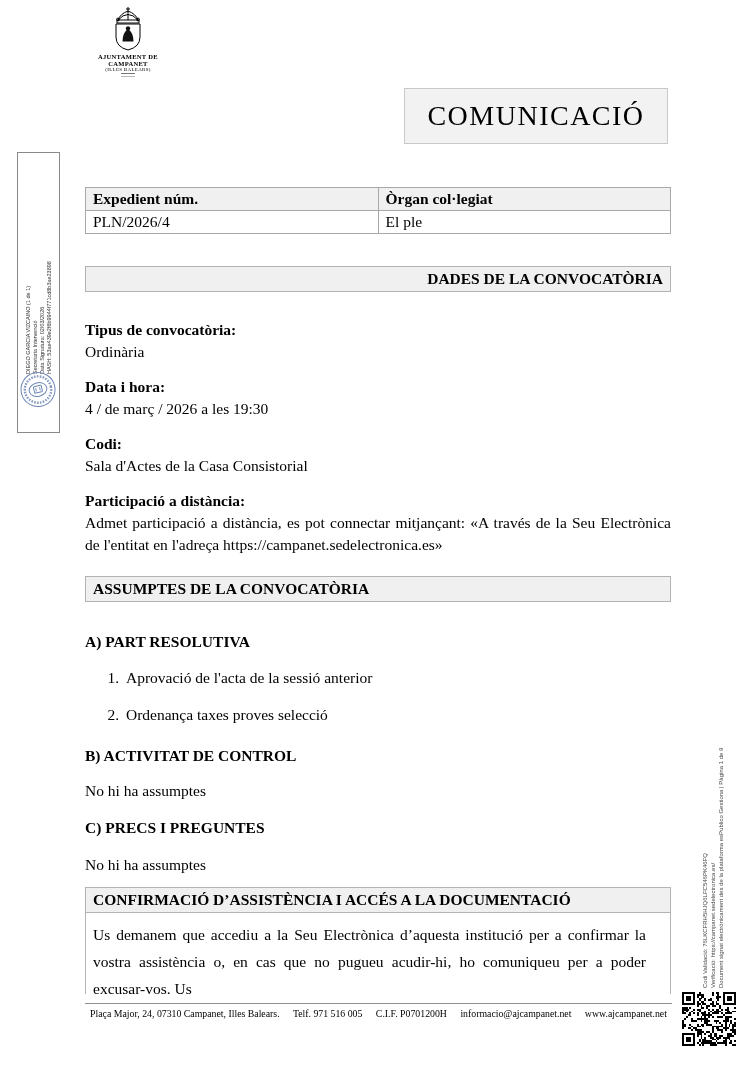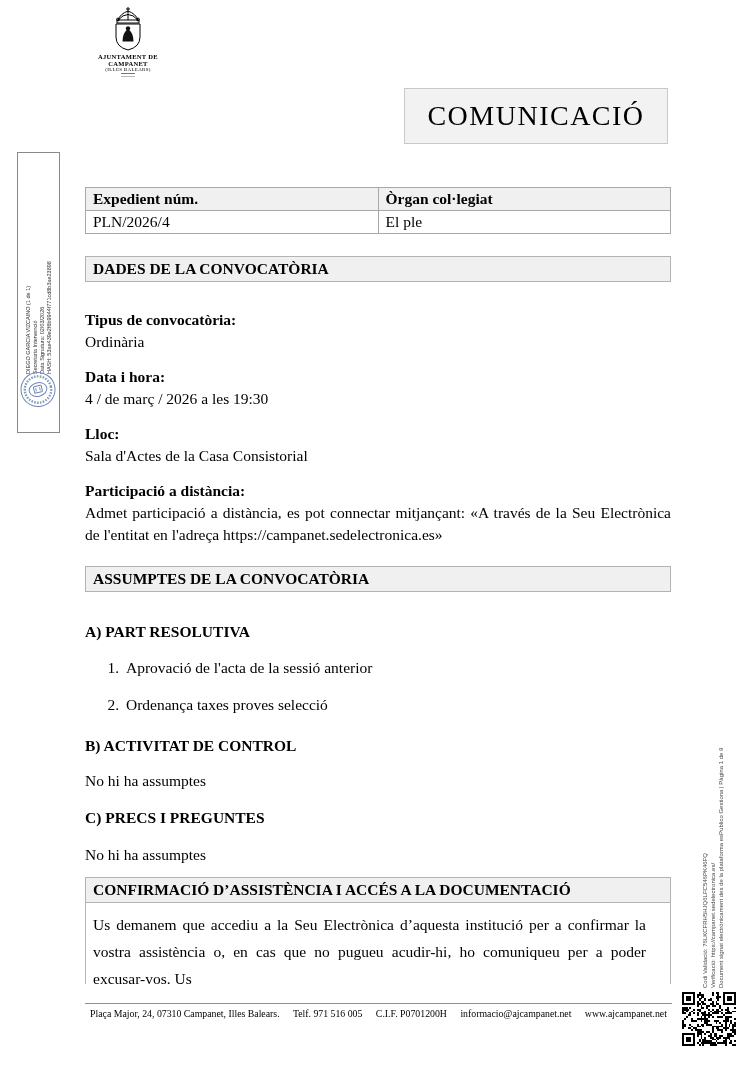--- a/index.html
+++ b/index.html
@@ -23,21 +23,21 @@
   .main{position:absolute;left:85px;top:187px;width:586px;font-size:15.5px;}
   table.info{border-collapse:collapse;width:100%;font-size:15.5px;}
   table.info th,table.info td{border:1px solid #a8a8a8;text-align:left;
         padding:2px 7px;height:21px;box-sizing:border-box;}
   table.info th{background:#f0f0f0;font-weight:bold;}
   table.info td{background:#fff;}
   .col-a{width:50%;} .col-b{width:50%;}
 
   .bar{background:#f0f0f0;border:1px solid #b3b3b3;font-weight:bold;
        font-size:15.5px;padding:3px 7px;box-sizing:border-box;}
-  .bar1{margin-top:22px;} .bar2{margin-top:20px;} .bar3{margin-top:11px;}
+  .bar1{margin-top:32px;text-align:right;} .bar2{margin-top:20px;} .bar3{margin-top:11px;}
 
   .field{margin-top:13px;line-height:22px;}
   .field.first{margin-top:27px;}
   .field .lbl{font-weight:bold;}
   .field .val{text-align:justify;}
 
   .part-h{font-weight:bold;line-height:22px;}
   .ph-a{margin-top:29px;} .ph-b{margin-top:19px;} .ph-c{margin-top:15px;}
   ol.agenda{margin:14px 0 0 0;padding-left:38px;line-height:22px;}
   ol.agenda li{margin-bottom:15px;padding-left:3px;}
@@ -119,21 +119,21 @@
 
   <div class="field first">
     <div class="lbl">Tipus de convocatòria:</div>
     <div class="val">Ordinària</div>
   </div>
   <div class="field">
     <div class="lbl">Data i hora:</div>
     <div class="val">4 / de març / 2026 a les 19:30</div>
   </div>
   <div class="field">
-    <div class="lbl">Lloc:</div>
+    <div class="lbl">Codi:</div>
     <div class="val">Sala d'Actes de la Casa Consistorial</div>
   </div>
   <div class="field">
     <div class="lbl">Participació a distància:</div>
     <div class="val">Admet participació a distància, es pot connectar mitjançant: «A través de la Seu Electrònica de l'entitat en l'adreça https://campanet.sedelectronica.es»</div>
   </div>
 
   <div class="bar bar2">ASSUMPTES DE LA CONVOCATÒRIA</div>
 
   <div class="part-h ph-a">A) PART RESOLUTIVA</div>

